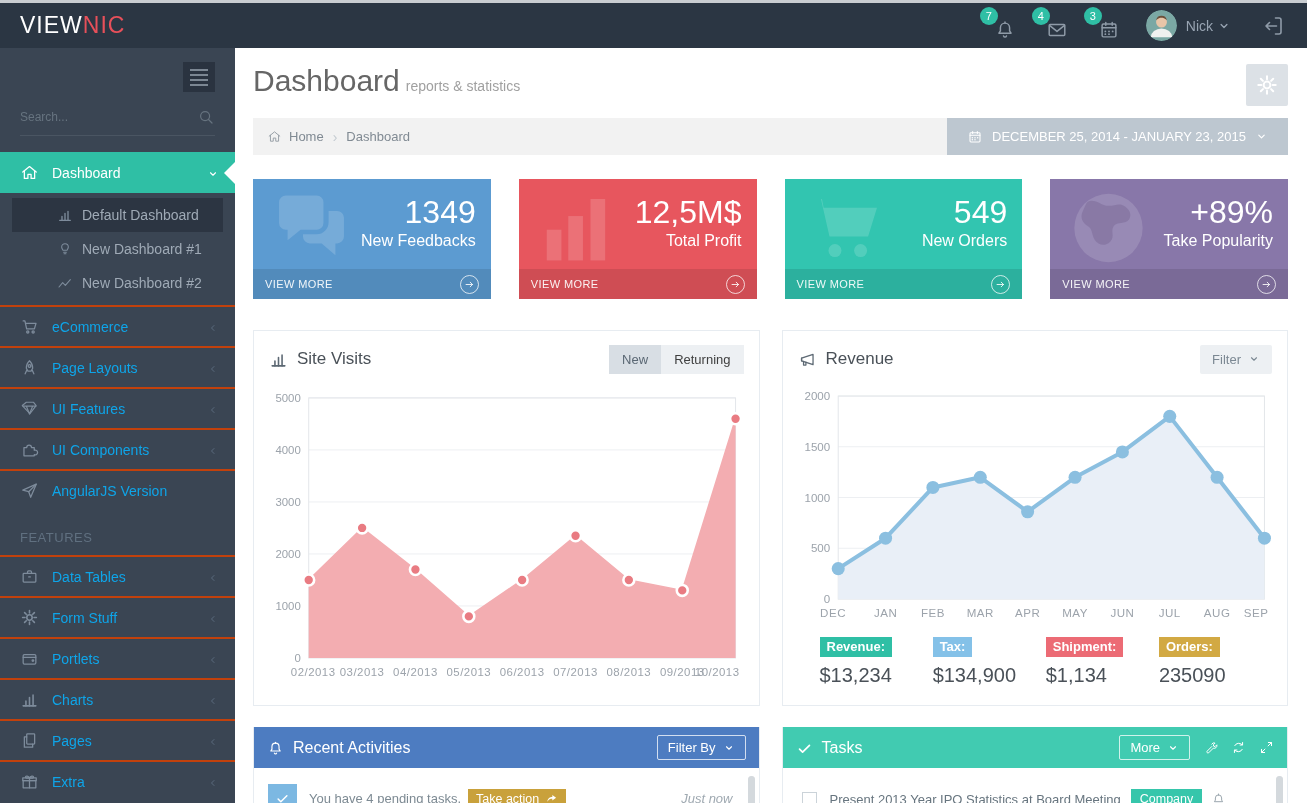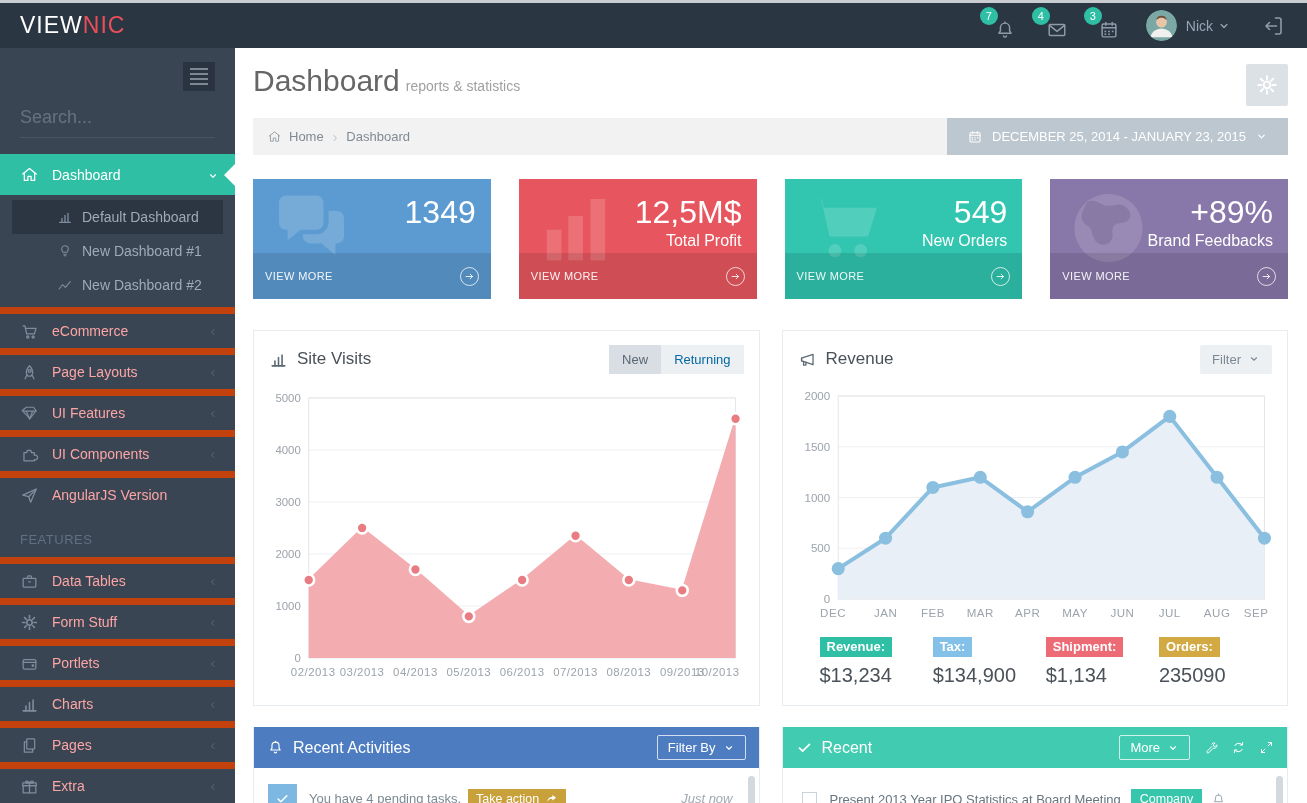--- a/index.html
+++ b/index.html
@@ -25,27 +25,27 @@
   .layout { display:flex; height:755px; }
 
   
   .sidebar { width:235px; flex-shrink:0; background:#3a4553; display:flex; flex-direction:column; }
   .hamburger { width:32px; height:30px; margin:14px 20px 0 auto; background:#2a3340; cursor:pointer;
     display:flex; flex-direction:column; justify-content:center; align-items:center; gap:3px; }
   .hamburger i { display:block; width:18px; height:2px; background:#7c8793; }
   .sidebar-search { margin:16px 20px 6px; display:flex; align-items:center;
     border-bottom:1px solid #4a5562; padding-bottom:9px; }
   .sidebar-search input { flex:1; background:transparent; border:none; outline:none;
-    color:#8995a4; font-size:18px; font-family:"Liberation Sans",sans-serif; }
+    color:#8995a4; font-size:12px; font-family:"Liberation Sans",sans-serif; }
   .sidebar-search input::placeholder { color:#66737f; }
   .search-ico { width:18px; height:18px; color:#66737f; cursor:pointer; }
 
   .menu { margin-top:10px; }
   .menu-item { height:41px; display:flex; align-items:center; padding:0 16px 0 20px;
-    color:#fca5a5; font-size:14px; cursor:pointer; border-top:7px solid #c2410c; }
+    color:#0ea5e9; font-size:14px; cursor:pointer; border-top:2px solid #c2410c; }
   .menu-item:first-child { border-top:none; }
   .mi-icon { width:19px; height:19px; margin-right:13px; color:#7e8c9c; flex-shrink:0; }
   .mi-chev { width:12px; height:12px; margin-left:auto; color:#5a6a7d; }
   .menu-item.active { background:#2fbfa5; color:#fff; border-top:none; position:relative; }
   .menu-item.active .mi-icon, .menu-item.active .mi-chev { color:#fff; }
   .menu-item.active::after { content:""; position:absolute; right:0; top:50%; margin-top:-11px;
     border-top:11px solid transparent; border-bottom:11px solid transparent; border-right:11px solid #fff; }
   .submenu { padding:5px 12px; }
   .submenu-item { height:34px; display:flex; align-items:center; padding-left:45px;
     color:#9faab6; font-size:14px; cursor:pointer; }
@@ -72,51 +72,51 @@
     justify-content:center; font-size:13px; cursor:pointer; }
   .dr-ico { width:16px; height:16px; margin-right:9px; }
   .dr-chev { width:13px; height:13px; margin-left:9px; }
 
   
   .cards-row { display:grid; grid-template-columns:repeat(4,1fr); gap:28px; margin-bottom:31px; }
   .stat-card { height:120px; position:relative; color:#fff; overflow:hidden; cursor:pointer; }
   .card-bg-icon { position:absolute; left:6px; top:8px; width:105px; height:82px; color:rgba(255,255,255,.16); }
   .card-value { position:relative; text-align:right; padding:15px 15px 0; font-size:32px; line-height:1.15; }
   .card-label { position:relative; text-align:right; padding:1px 15px 0; font-size:16px; }
-  .card-footer { position:absolute; left:0; right:0; bottom:0; height:46px; background:rgba(0,0,0,.1);
+  .card-footer { position:absolute; left:0; right:0; bottom:0; height:30px; background:rgba(0,0,0,.1);
     display:flex; align-items:center; padding:0 12px; font-size:11px; letter-spacing:.4px; color:rgba(255,255,255,.92); }
   .card-arrow { margin-left:auto; width:19px; height:19px; border:1px solid rgba(255,255,255,.75);
     border-radius:50%; display:flex; align-items:center; justify-content:center; }
   .card-arrow span { width:11px; height:11px; display:block; }
 
   
   .charts-row { display:grid; grid-template-columns:1fr 1fr; gap:22px; margin-bottom:21px; }
   .portlet { border:1px solid #e7ecf1; padding:11px 15px 8px; background:#fff; }
   .portlet-head { display:flex; align-items:center; height:34px; margin-bottom:10px; }
   .portlet-title { display:flex; align-items:center; font-size:17px; color:#4a5158; }
   .pt-icon { width:19px; height:19px; margin-right:9px; color:#5c6873; }
   .tabs { margin-left:auto; display:flex; }
-  .tab { padding:7px 13px; font-size:13px; color:#0369a1; background:#edf0f3; cursor:pointer; }
+  .tab { padding:7px 13px; font-size:13px; color:#404040; background:#edf0f3; cursor:pointer; }
   .tab.active { background:#d8dee4; color:#5a6773; }
   .filter-btn { margin-left:auto; display:flex; align-items:center; padding:7px 12px; background:#edf0f3;
     color:#7c8893; font-size:13px; cursor:pointer; border-radius:2px; }
   .fb-chev { width:12px; height:12px; margin-left:7px; }
   .chart-svg { display:block; width:100%; height:auto; }
 
   .rev-stats { display:grid; grid-template-columns:repeat(4,1fr); padding:10px 0 10px 22px; }
   .rev-badge { display:inline-block; padding:2px 7px 3px; color:#fff; font-size:13px;font-weight:bold; }
   .rev-value { margin-top:7px; font-size:20px; color:#4a5158; }
 
   
   .bottom-row { display:grid; grid-template-columns:1fr 1fr; gap:22px; }
   .portlet2 { border:1px solid #e7ecf1; border-top:none; background:#fff; }
   .p2-head { height:41px; display:flex; align-items:center; padding:0 13px; color:#fff; }
   .p2-head.blue { background:#4d7cc1; }
   .p2-head.green { background:#41cbb1; }
-  .p2-title { display:flex; align-items:center; font-size:16px; }
+  .p2-title { display:flex; align-items:flex-end; font-size:16px; }
   .p2-ticon { width:17px; height:17px; margin-right:9px; }
   .p2-tools { margin-left:auto; display:flex; align-items:center; }
   .outline-btn { border:1px solid rgba(255,255,255,.75); border-radius:2px; padding:4px 10px; font-size:13px;
     display:flex; align-items:center; cursor:pointer; }
   .tool-ico { width:15px; height:15px; margin-left:13px; cursor:pointer; }
   .p2-body { position:relative; padding:9px 26px 0 14px; height:110px; overflow:hidden; }
   .vscroll { position:absolute; right:4px; top:8px; bottom:0; width:7px; background:#f1f1f1; border-radius:4px; }
   .vthumb { width:7px; height:55px; background:#d4d9dd; border-radius:4px; cursor:pointer; }
 
   .act-row { display:flex; align-items:center; padding:7px 0; }
@@ -386,20 +386,21 @@
       </div>
     </div>
 
     <div class="cards-row" id="cards-row">
         <div class="stat-card" style="background: rgb(92, 155, 209);">
           <span class="card-bg-icon"><svg viewBox="0 0 24 24" width="100%" height="100%" fill="currentColor" stroke="none">
               <path d="M2.5 4.5A2 2 0 0 1 4.5 2.5h9a2 2 0 0 1 2 2v6a2 2 0 0 1-2 2H8.8L5 15.6v-3.1h-.5a2 2 0 0 1-2-2z"></path>
               <path d="M17 7h2.5a2 2 0 0 1 2 2v5.5a2 2 0 0 1-2 2H19V20l-4-3.5h-3.5a2 2 0 0 1-2-2v-.7h4A3.5 3.5 0 0 0 17 10.3z"></path>
             </svg></span>
     <div class="card-value">1349</div>
+    <div class="card-label">New Feedbacks</div>
     <div class="card-footer">
       <span>VIEW MORE</span>
       <span class="card-arrow">
               <span><svg viewBox="0 0 24 24" width="100%" height="100%" fill="none" stroke="currentColor" stroke-width="2" stroke-linecap="round" stroke-linejoin="round">
                   <path d="M4.5 12h14M13.5 7l5 5-5 5"></path>
                 </svg></span>
             </span>
     </div>
         </div>
         <div class="stat-card" style="background: rgb(231, 86, 94);">
@@ -435,21 +436,21 @@
                 </svg></span>
             </span>
     </div>
         </div>
         <div class="stat-card" style="background: rgb(136, 119, 169);">
           <span class="card-bg-icon"><svg viewBox="0 0 24 24" width="100%" height="100%">
               <circle cx="12" cy="12" r="10" fill="rgba(255,255,255,.14)"></circle>
               <path d="M7 4c2 0 3 1.5 5 1.5S15 4.6 16.5 5.5 19 8 18 9.5s-3.5.5-4.5 2 .5 3-1 4.5-3.5 1-4.5-.5-.5-3-2-4S3.5 9 4.5 7 5.5 4 7 4z" fill="rgba(90,70,120,.25)"></path>
             </svg></span>
     <div class="card-value">+89%</div>
-    <div class="card-label">Brand Feedbacks</div>
+    <div class="card-label">Take Popularity</div>
     <div class="card-footer">
       <span>VIEW MORE</span>
       <span class="card-arrow">
               <span><svg viewBox="0 0 24 24" width="100%" height="100%" fill="none" stroke="currentColor" stroke-width="2" stroke-linecap="round" stroke-linejoin="round">
                   <path d="M4.5 12h14M13.5 7l5 5-5 5"></path>
                 </svg></span>
             </span>
     </div>
         </div>
       </div>
@@ -607,21 +608,21 @@
             </div>
           </div>
       </div>
 
       <div class="portlet2">
         <div class="p2-head green">
           <div class="p2-title">
             <span class="p2-ticon"><svg viewBox="0 0 24 24" width="100%" height="100%" fill="none" stroke="currentColor" stroke-width="2.4" stroke-linecap="round" stroke-linejoin="round">
                   <path d="M5 12.8l4.3 4.3L19 7.5"></path>
                 </svg></span>
-            <span>Recent</span>
+            <span>Tasks</span>
           </div>
           <div class="p2-tools">
             <div class="outline-btn">
               <span>More</span>
               <span class="fb-chev"><svg viewBox="0 0 24 24" width="100%" height="100%" fill="none" stroke="currentColor" stroke-width="2.2" stroke-linecap="round" stroke-linejoin="round">
                     <path d="M7 9.5l5 5 5-5"></path>
                   </svg></span>
             </div>
             <span class="tool-ico"><svg viewBox="0 0 24 24" width="100%" height="100%" fill="none" stroke="currentColor" stroke-width="1.6" stroke-linecap="round" stroke-linejoin="round">
                   <path d="M14 6.5a4.3 4.3 0 0 1 5.3-1.6l-2.8 2.8.6 2.2 2.2.6 2.8-2.8A4.3 4.3 0 0 1 16.5 13L9 20.5a1.8 1.8 0 0 1-2.5-2.5L14 10.5"></path>

